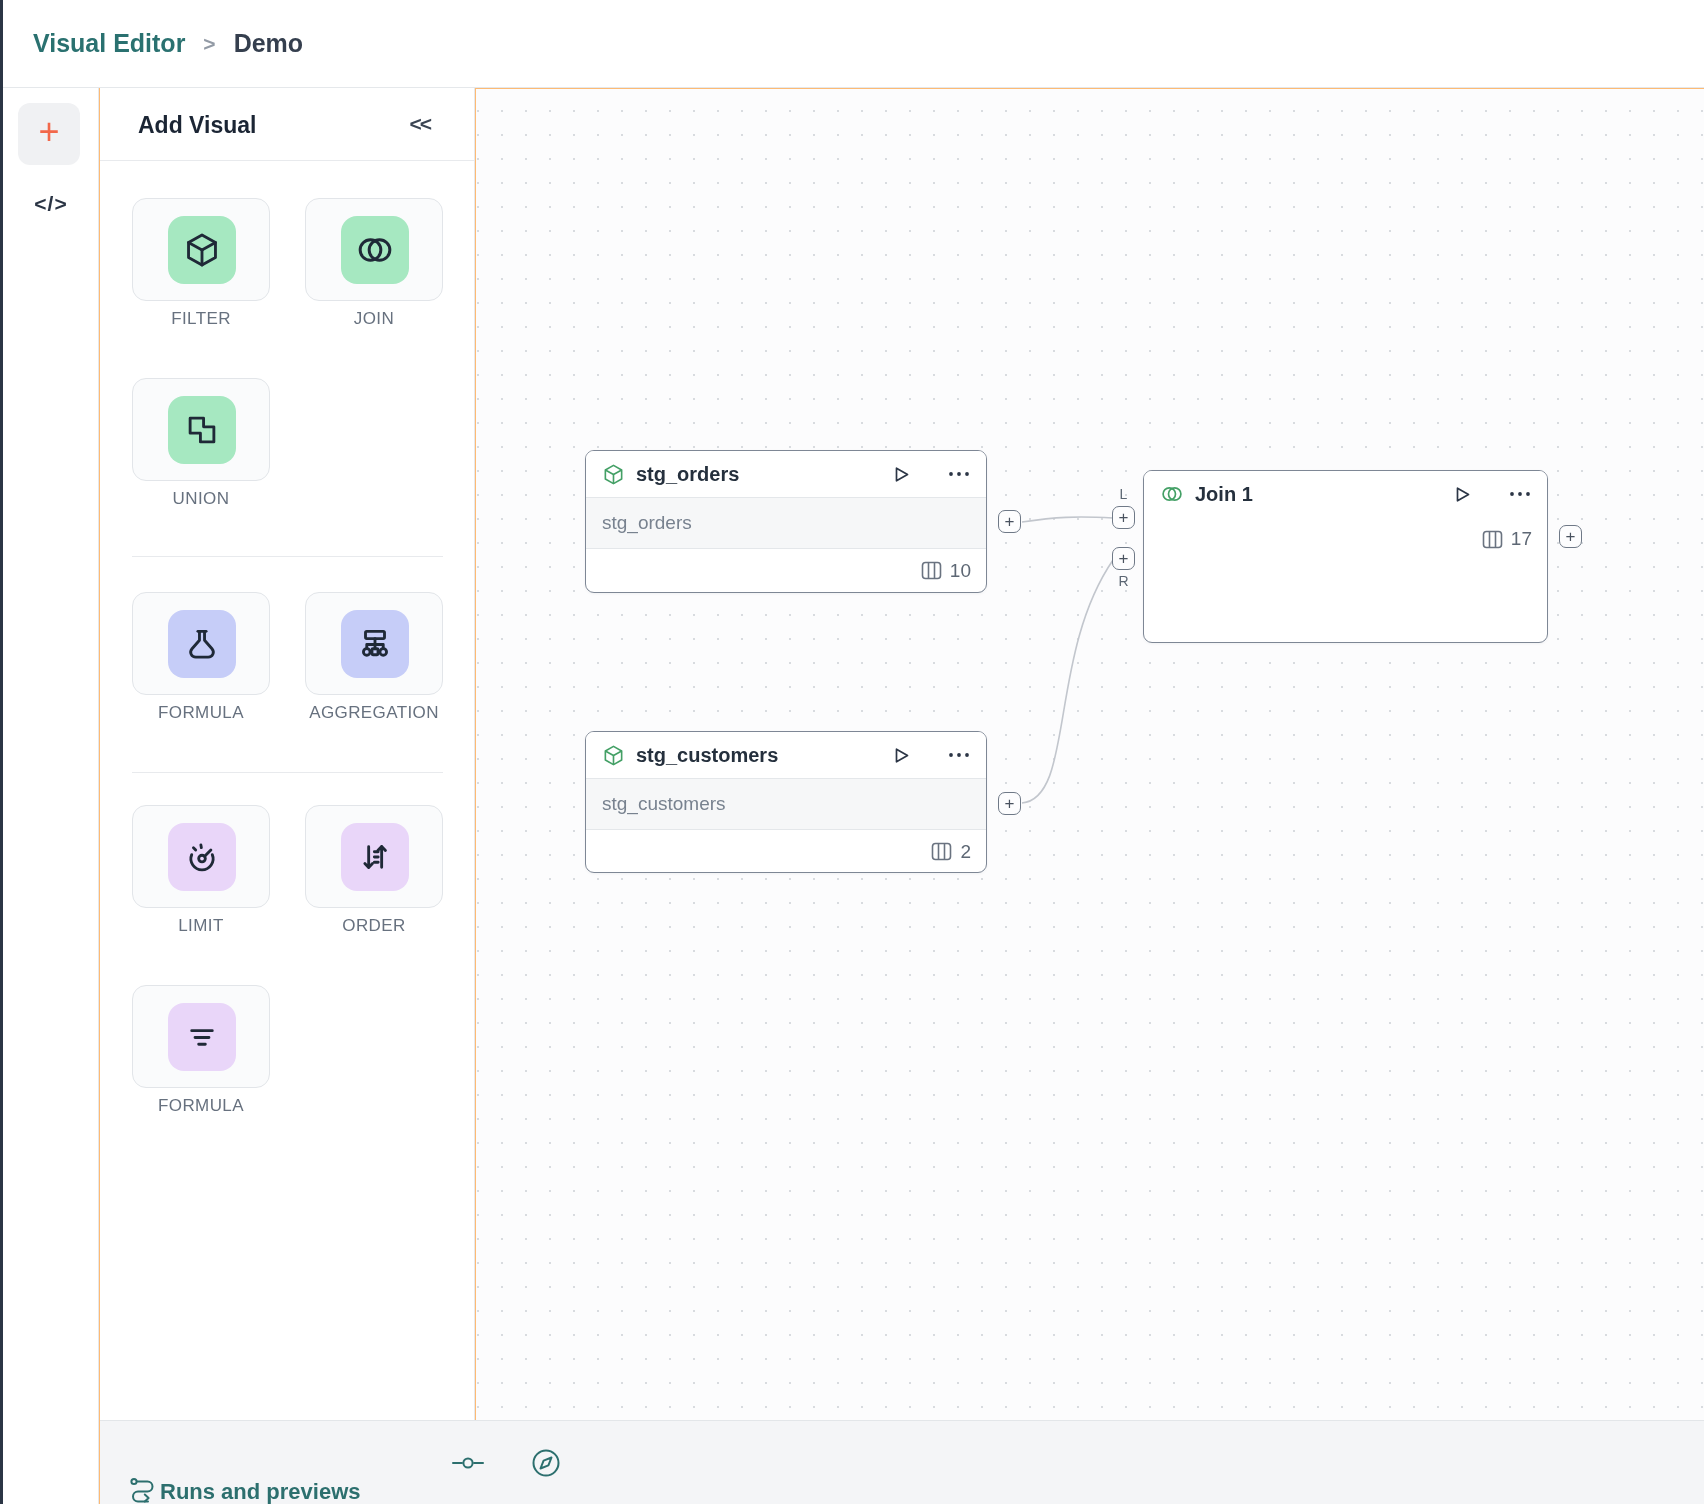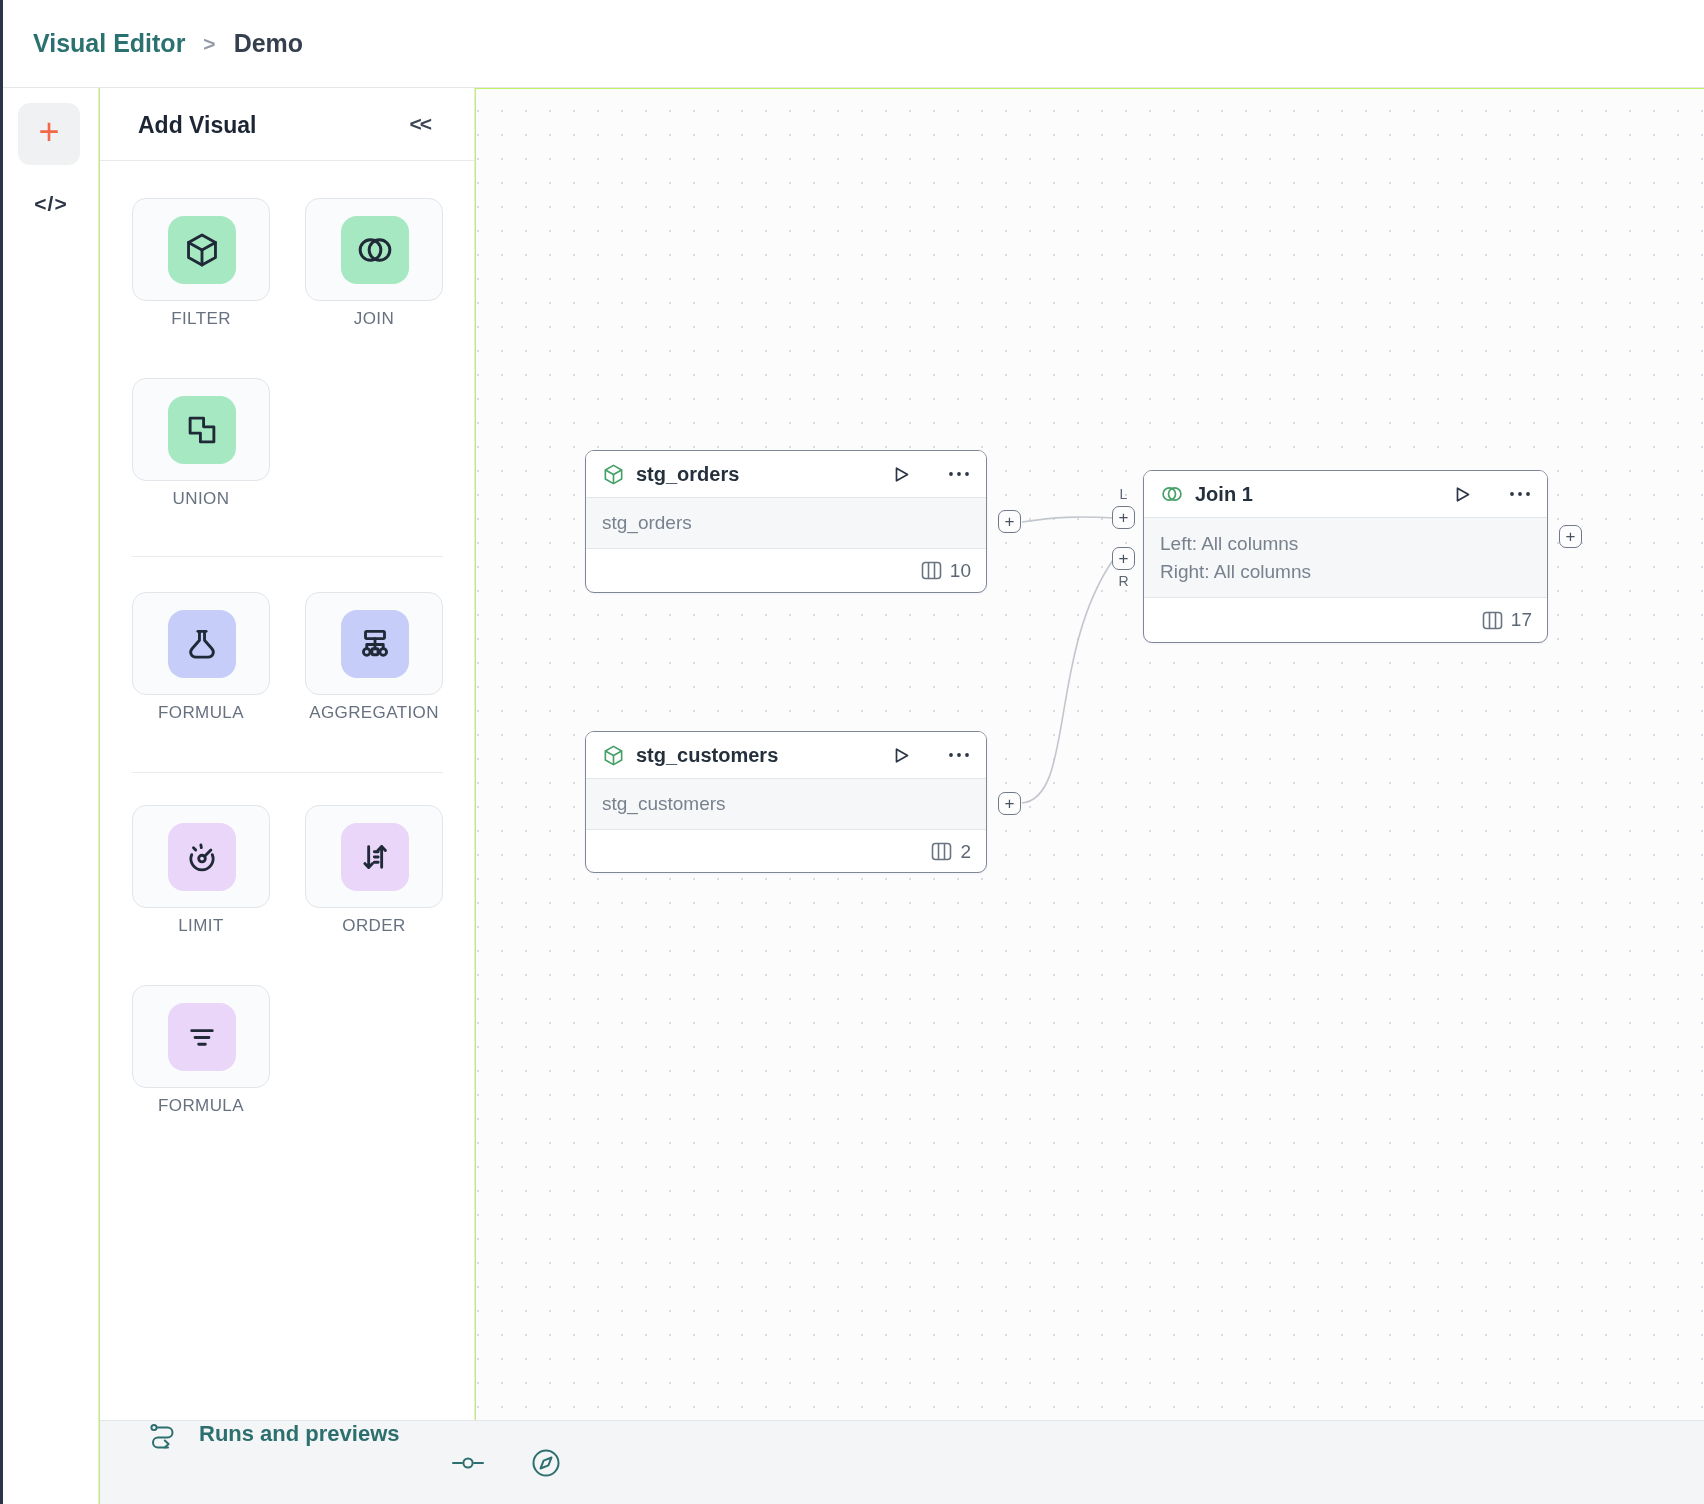--- a/index.html
+++ b/index.html
@@ -1,17 +1,17 @@
 <!DOCTYPE html>
 <html><head>
 <meta charset="utf-8">
 <style>
   * { margin:0; padding:0; box-sizing:border-box; }
   html,body { width:1704px; height:1504px; background:#fff; font-family:"Liberation Sans","DejaVu Sans",sans-serif; }
-  #root { position:relative; width:1704px; height:1504px; overflow:hidden; background:#bef264; }
+  #root { position:relative; width:1704px; height:1504px; overflow:hidden; background:#fdba74; }
 
   
   .app-edge { position:absolute; left:0; top:0; width:3px; height:1504px; background:#2b3545; }
   .topbar { position:absolute; left:3px; top:0; width:1701px; height:88px; background:#fff; border-bottom:1px solid #e5e8eb; display:flex; align-items:center; padding-left:30px; }
   .crumb-app { color:#2a7170; font-size:25px; font-weight:700; }
   .crumb-sep { color:#929aa5; font-size:21px; font-weight:600; margin:0 18px; }
   .crumb-page { color:#353f4e; font-size:25px; font-weight:700; }
 
   
   .rail { position:absolute; left:3px; top:88px; width:96px; height:1416px; background:#fff; border-right:1px solid #e6e8eb; }
@@ -47,21 +47,21 @@
   .body-single { height:52px; display:flex; align-items:center; }
   .body-double { height:81px; display:flex; flex-direction:column; justify-content:center; gap:6px; }
   .node-footer { display:flex; align-items:center; justify-content:flex-end; gap:8px; padding-right:15px; color:#5d6774; font-size:19px; }
   .f-orders .node-footer, .f-cust .node-footer { height:43px; }
 
   .port { position:absolute; width:23px; height:23px; border-radius:7px; background:#fdfdfe; border:1.4px solid #6f7987; color:#49525f; font-size:17px; display:flex; align-items:center; justify-content:center; z-index:3; cursor:pointer; line-height:1; padding-bottom:1px; }
   .port-label { position:absolute; width:23px; text-align:center; font-size:14px; color:#5c6673; z-index:3; }
 
   
   .bottombar { position:absolute; left:100px; top:1420px; width:1604px; height:84px; background:#f4f5f7; border-top:1px solid #e3e6e9; }
-  .runs { position:absolute; left:48px; top:0; height:84px; display:flex; align-items:flex-start; gap:21px; cursor:pointer; }
+  .runs { position:absolute; left:28px; top:0; height:84px; display:flex; align-items:flex-end; gap:2px; cursor:pointer; }
   .runs-label { color:#2c6f6e; font-size:22px; font-weight:600; }
   .bb-icon { position:absolute; top:0; height:84px; display:flex; align-items:center; cursor:pointer; }
   .bb-commit { left:352px; }
   .bb-compass { left:430px; }
   .teal-svg { stroke:#2c6f6e; fill:none; stroke-width:2; stroke-linecap:round; stroke-linejoin:round; }
 </style>
 </head>
 <body>
 
 <div id="root">
@@ -262,24 +262,20 @@
           </svg>
       </span>
       <span class="node-dots">
         <svg width="22" height="6" viewBox="0 0 22 6">
             <circle cx="3" cy="3" r="1.9" fill="#2c3646"></circle>
             <circle cx="11" cy="3" r="1.9" fill="#2c3646"></circle>
             <circle cx="19" cy="3" r="1.9" fill="#2c3646"></circle>
           </svg>
       </span>
     </div>
-    <div class="node-body body-double">
-      <span>Left: All columns</span>
-      <span>Right: All columns</span>
-    </div>
     <div class="node-footer" style="height:44px;">
       <svg width="21" height="19" viewBox="0 0 21 19" stroke="#6a7380" fill="none" stroke-width="1.6">
         <rect x="1.5" y="1.5" width="18" height="16" rx="3"></rect>
           <path d="M7.5 1.5 V17.5 M13.5 1.5 V17.5"></path>
       </svg>
       <span>17</span>
     </div>
   </div>
 
   <div class="port" style="left:998px; top:510px;">+</div>

